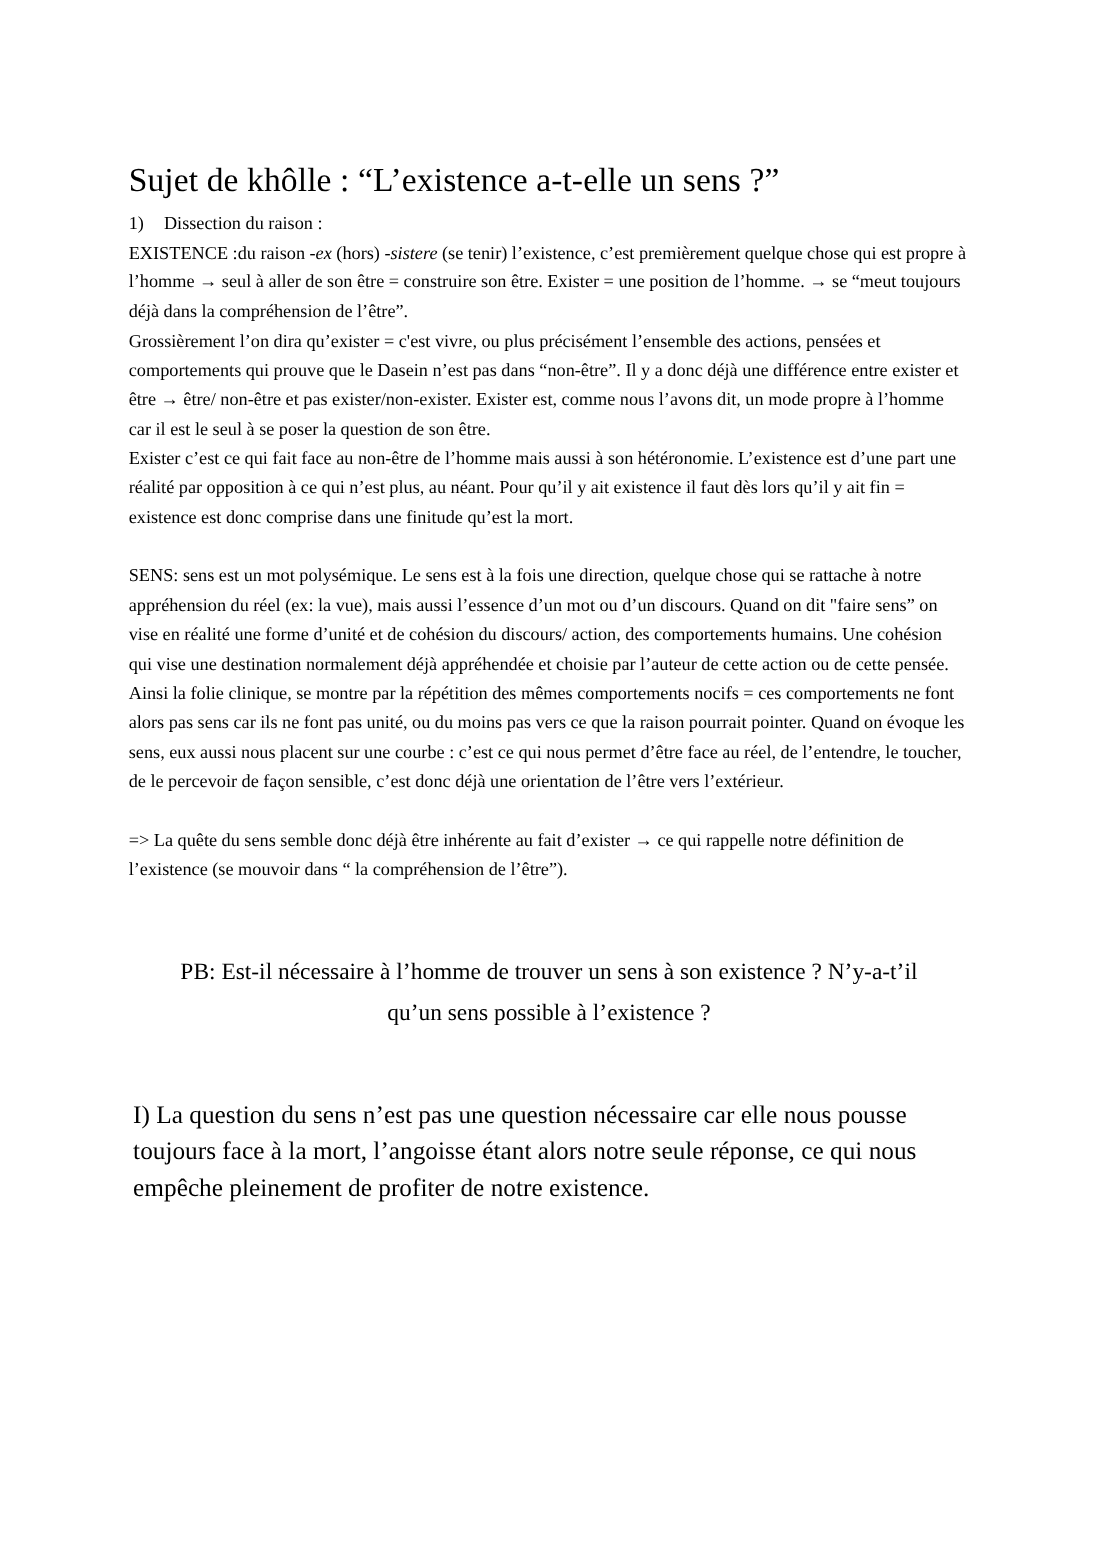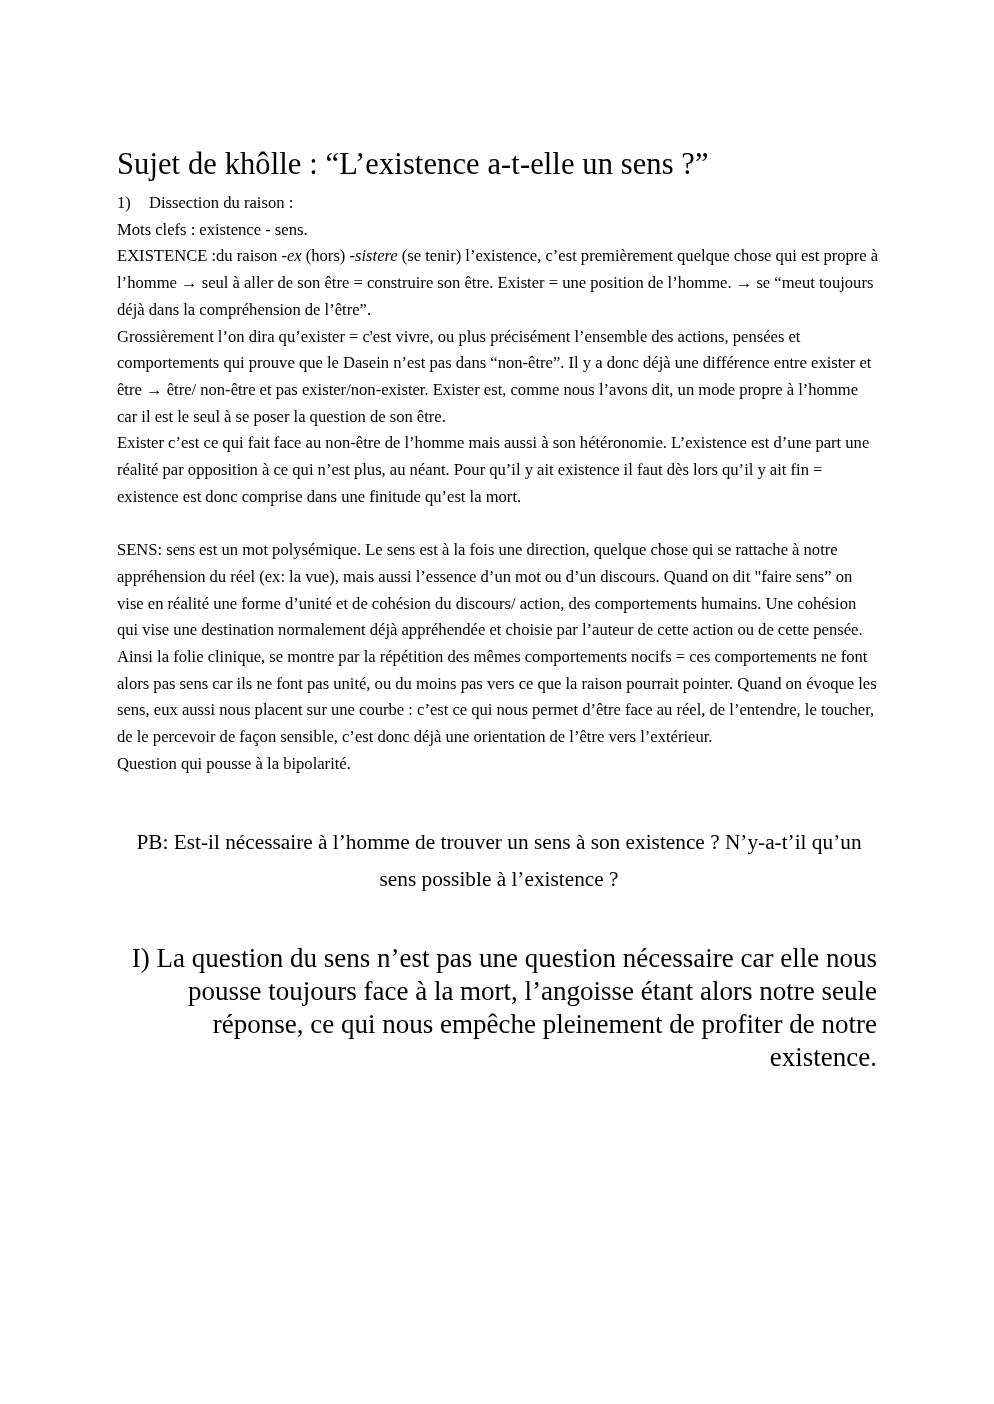--- a/index.html
+++ b/index.html
@@ -73,28 +73,28 @@
     font-style: italic;
     margin-top: 44px;
   }
 
   
   .pb-heading {
     font-size: 21.3px;
     line-height: 37px;
     font-weight: normal;
     text-align: center;
-    margin: 2px;
+    margin: 16px;
     padding: 0 14px;
   }
   .section-heading {
-    font-size: 27px;
+    font-size: 23px;
     line-height: 33px;
     font-weight: normal;
-    text-align: right;
+    text-align: left;
     margin: 0;
     padding: 0 4px;
   }
 
   .gap-before-pb { height: 45px; }
   .gap-before-section { height: 42px; }
 </style>
 </head>
 <body>
 
@@ -103,35 +103,34 @@
 
     <h1 class="doc-title">Sujet de khôlle : “L’existence a-t-elle un sens ?”</h1>
 
     <ol class="numbered-list">
       <li class="numbered-item">
         <span class="num">1)</span>
         <span>Dissection du raison :</span>
       </li>
     </ol>
 
-    <p class="para">Mots clefs : existence - sens.</p>
 
     <p class="para">
       <span>EXISTENCE :du raison </span><em>-ex</em><span> (hors) </span><em>-sistere</em><span> (se tenir)  l’existence, c’est premièrement quelque chose qui est propre à  l’homme → seul à aller de son être = construire son être. Exister = une position de l’homme. → se “meut toujours déjà dans la compréhension de l’être”.</span>
     </p>
 
     <p class="para">Grossièrement l’on dira qu’exister = c'est vivre, ou plus précisément l’ensemble des actions, pensées et comportements qui prouve que le Dasein n’est pas dans “non-être”. Il y a donc déjà une différence entre exister et être → être/ non-être et pas exister/non-exister. Exister est, comme nous l’avons dit, un mode propre à l’homme car il est le seul à se poser la question de son être.</p>
 
     <p class="para">Exister c’est ce qui fait face au non-être de l’homme mais aussi à son hétéronomie. L’existence est d’une part une réalité par opposition à ce qui n’est plus, au néant. Pour qu’il y ait existence il faut dès lors qu’il y ait fin = existence est donc comprise dans une finitude qu’est la mort.</p>
 
     <p class="para spaced-before">SENS: sens est un mot polysémique. Le sens est à la fois une direction, quelque chose qui se rattache à notre appréhension du réel (ex: la vue), mais aussi l’essence d’un mot ou d’un discours. Quand on dit "faire sens” on vise en réalité une forme d’unité et de cohésion du discours/ action, des comportements humains. Une cohésion qui vise une destination normalement déjà appréhendée et choisie par l’auteur de cette action ou de cette pensée. Ainsi la folie clinique, se montre par la répétition des mêmes comportements nocifs = ces comportements ne font alors pas sens car ils ne font pas unité, ou du moins pas vers ce que la raison pourrait pointer. Quand on évoque les sens, eux aussi nous placent sur une courbe : c’est ce qui nous permet d’être face au réel, de l’entendre, le toucher, de le percevoir de façon sensible, c’est donc déjà une orientation de l’être vers l’extérieur.</p>
 
+    <p class="para spaced-before">=&gt; La quête du sens semble donc déjà être inhérente au fait d’exister → ce qui rappelle notre définition de l’existence (se mouvoir dans “ la compréhension de l’être”).</p>
 
 
-    <p class="para">Question qui pousse à la bipolarité.</p>
 
     <div class="gap-before-pb"></div>
 
     <h2 class="pb-heading">PB: Est-il nécessaire à l’homme de trouver un sens à son existence ? N’y-a-t’il qu’un sens possible à l’existence ?</h2>
 
     <div class="gap-before-section"></div>
 
     <h3 class="section-heading">I) La question du sens n’est pas une question nécessaire car elle nous pousse toujours face à la mort, l’angoisse étant alors notre seule réponse, ce qui nous empêche pleinement de profiter de notre existence.</h3>
 
   </div>

